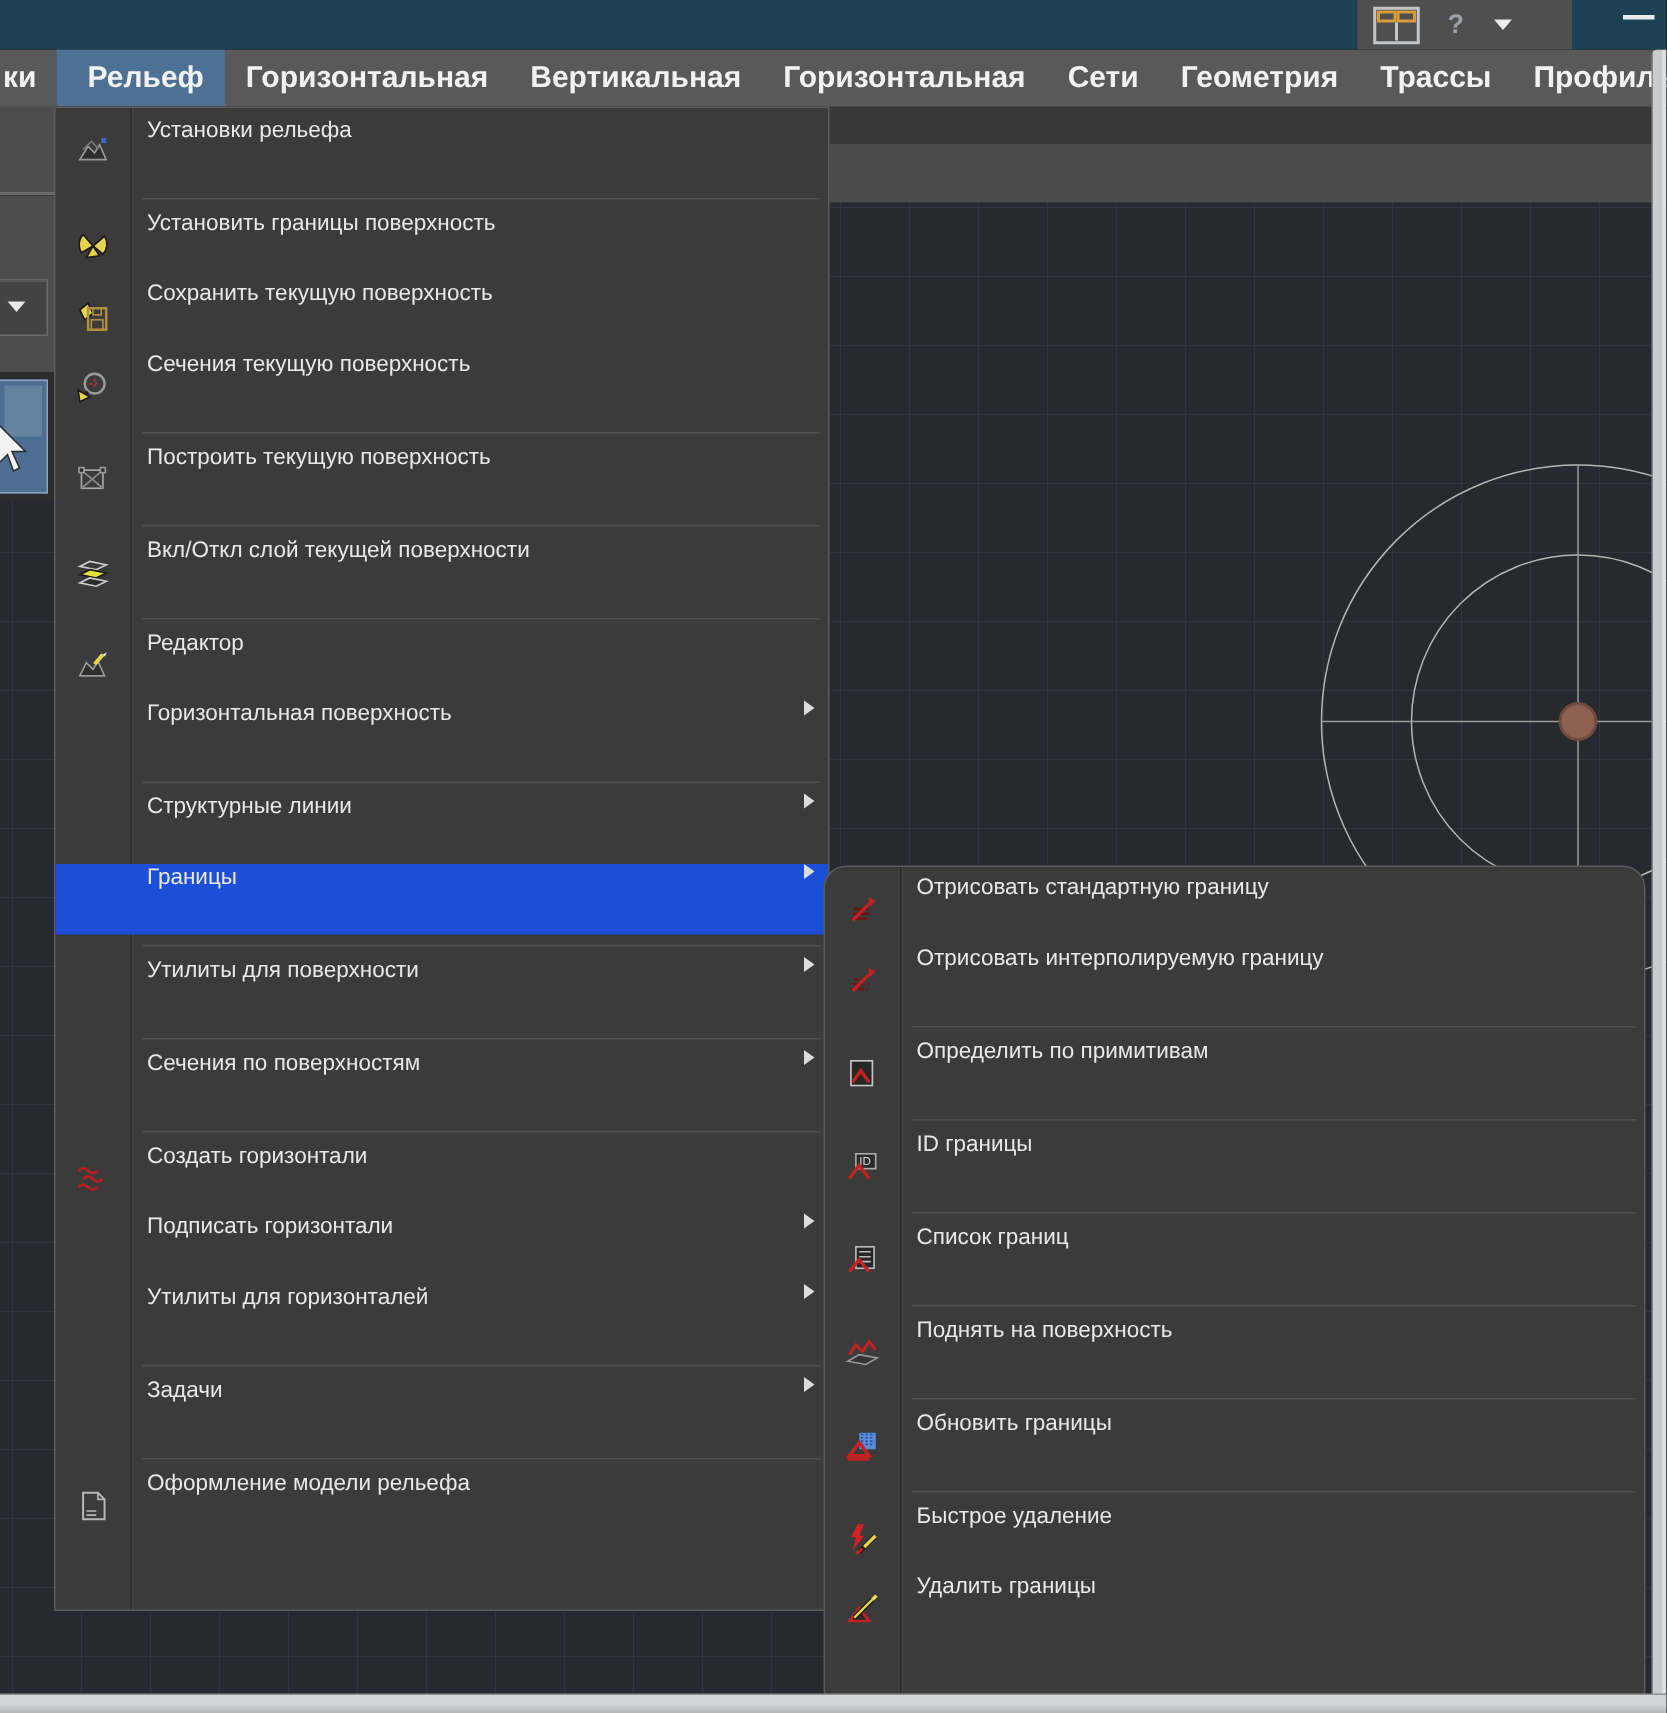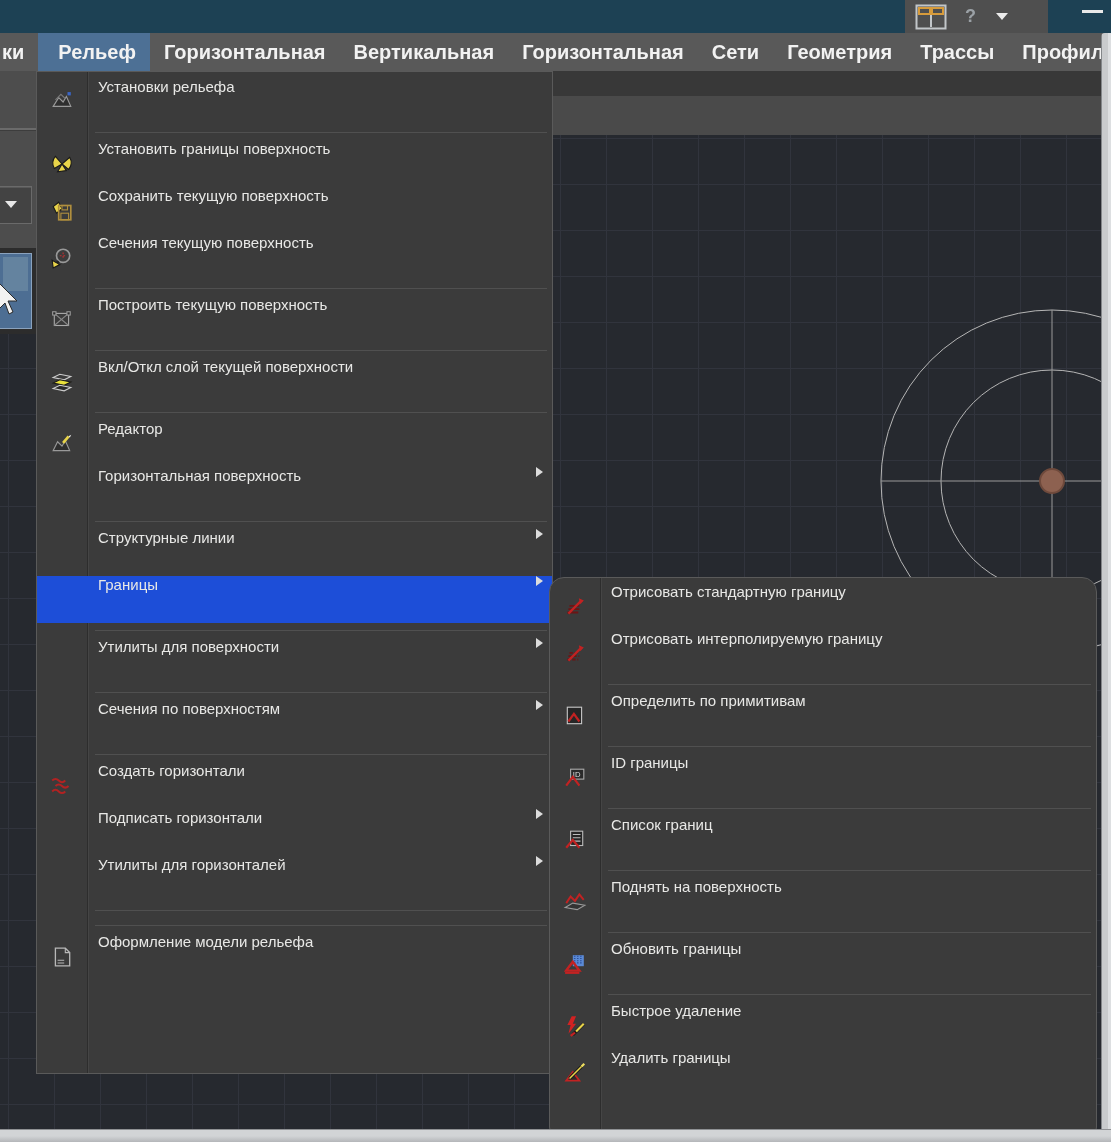--- a/index.html
+++ b/index.html
@@ -251,20 +251,25 @@
         <span class="ico"></span>
         <span class="lbl">Подписать горизонтали</span>
         <span class="arrow"></span>
       </div>
       <div class="mi">
         <span class="ico"></span>
         <span class="lbl">Утилиты для горизонталей</span>
         <span class="arrow"></span>
       </div>
       <div class="msep"></div>
+      <div class="mi">
+        <span class="ico"></span>
+        <span class="lbl">Задачи</span>
+        <span class="arrow"></span>
+      </div>
       <div class="msep"></div>
       <div class="mi">
         <span class="ico">
           <svg width="22" height="22" viewBox="0 0 20 20">
             <path d="M4 2 h9 l4 4 v12 h-13 Z" fill="none" stroke="#b8b8b8" stroke-width="1.2"></path>
             <path d="M13 2 v4 h4" fill="none" stroke="#b8b8b8"></path>
             <path d="M6 13 h6 M6 15.5 h6" stroke="#b8b8b8"></path>
           </svg>
         </span>
         <span class="lbl">Оформление модели рельефа</span>

